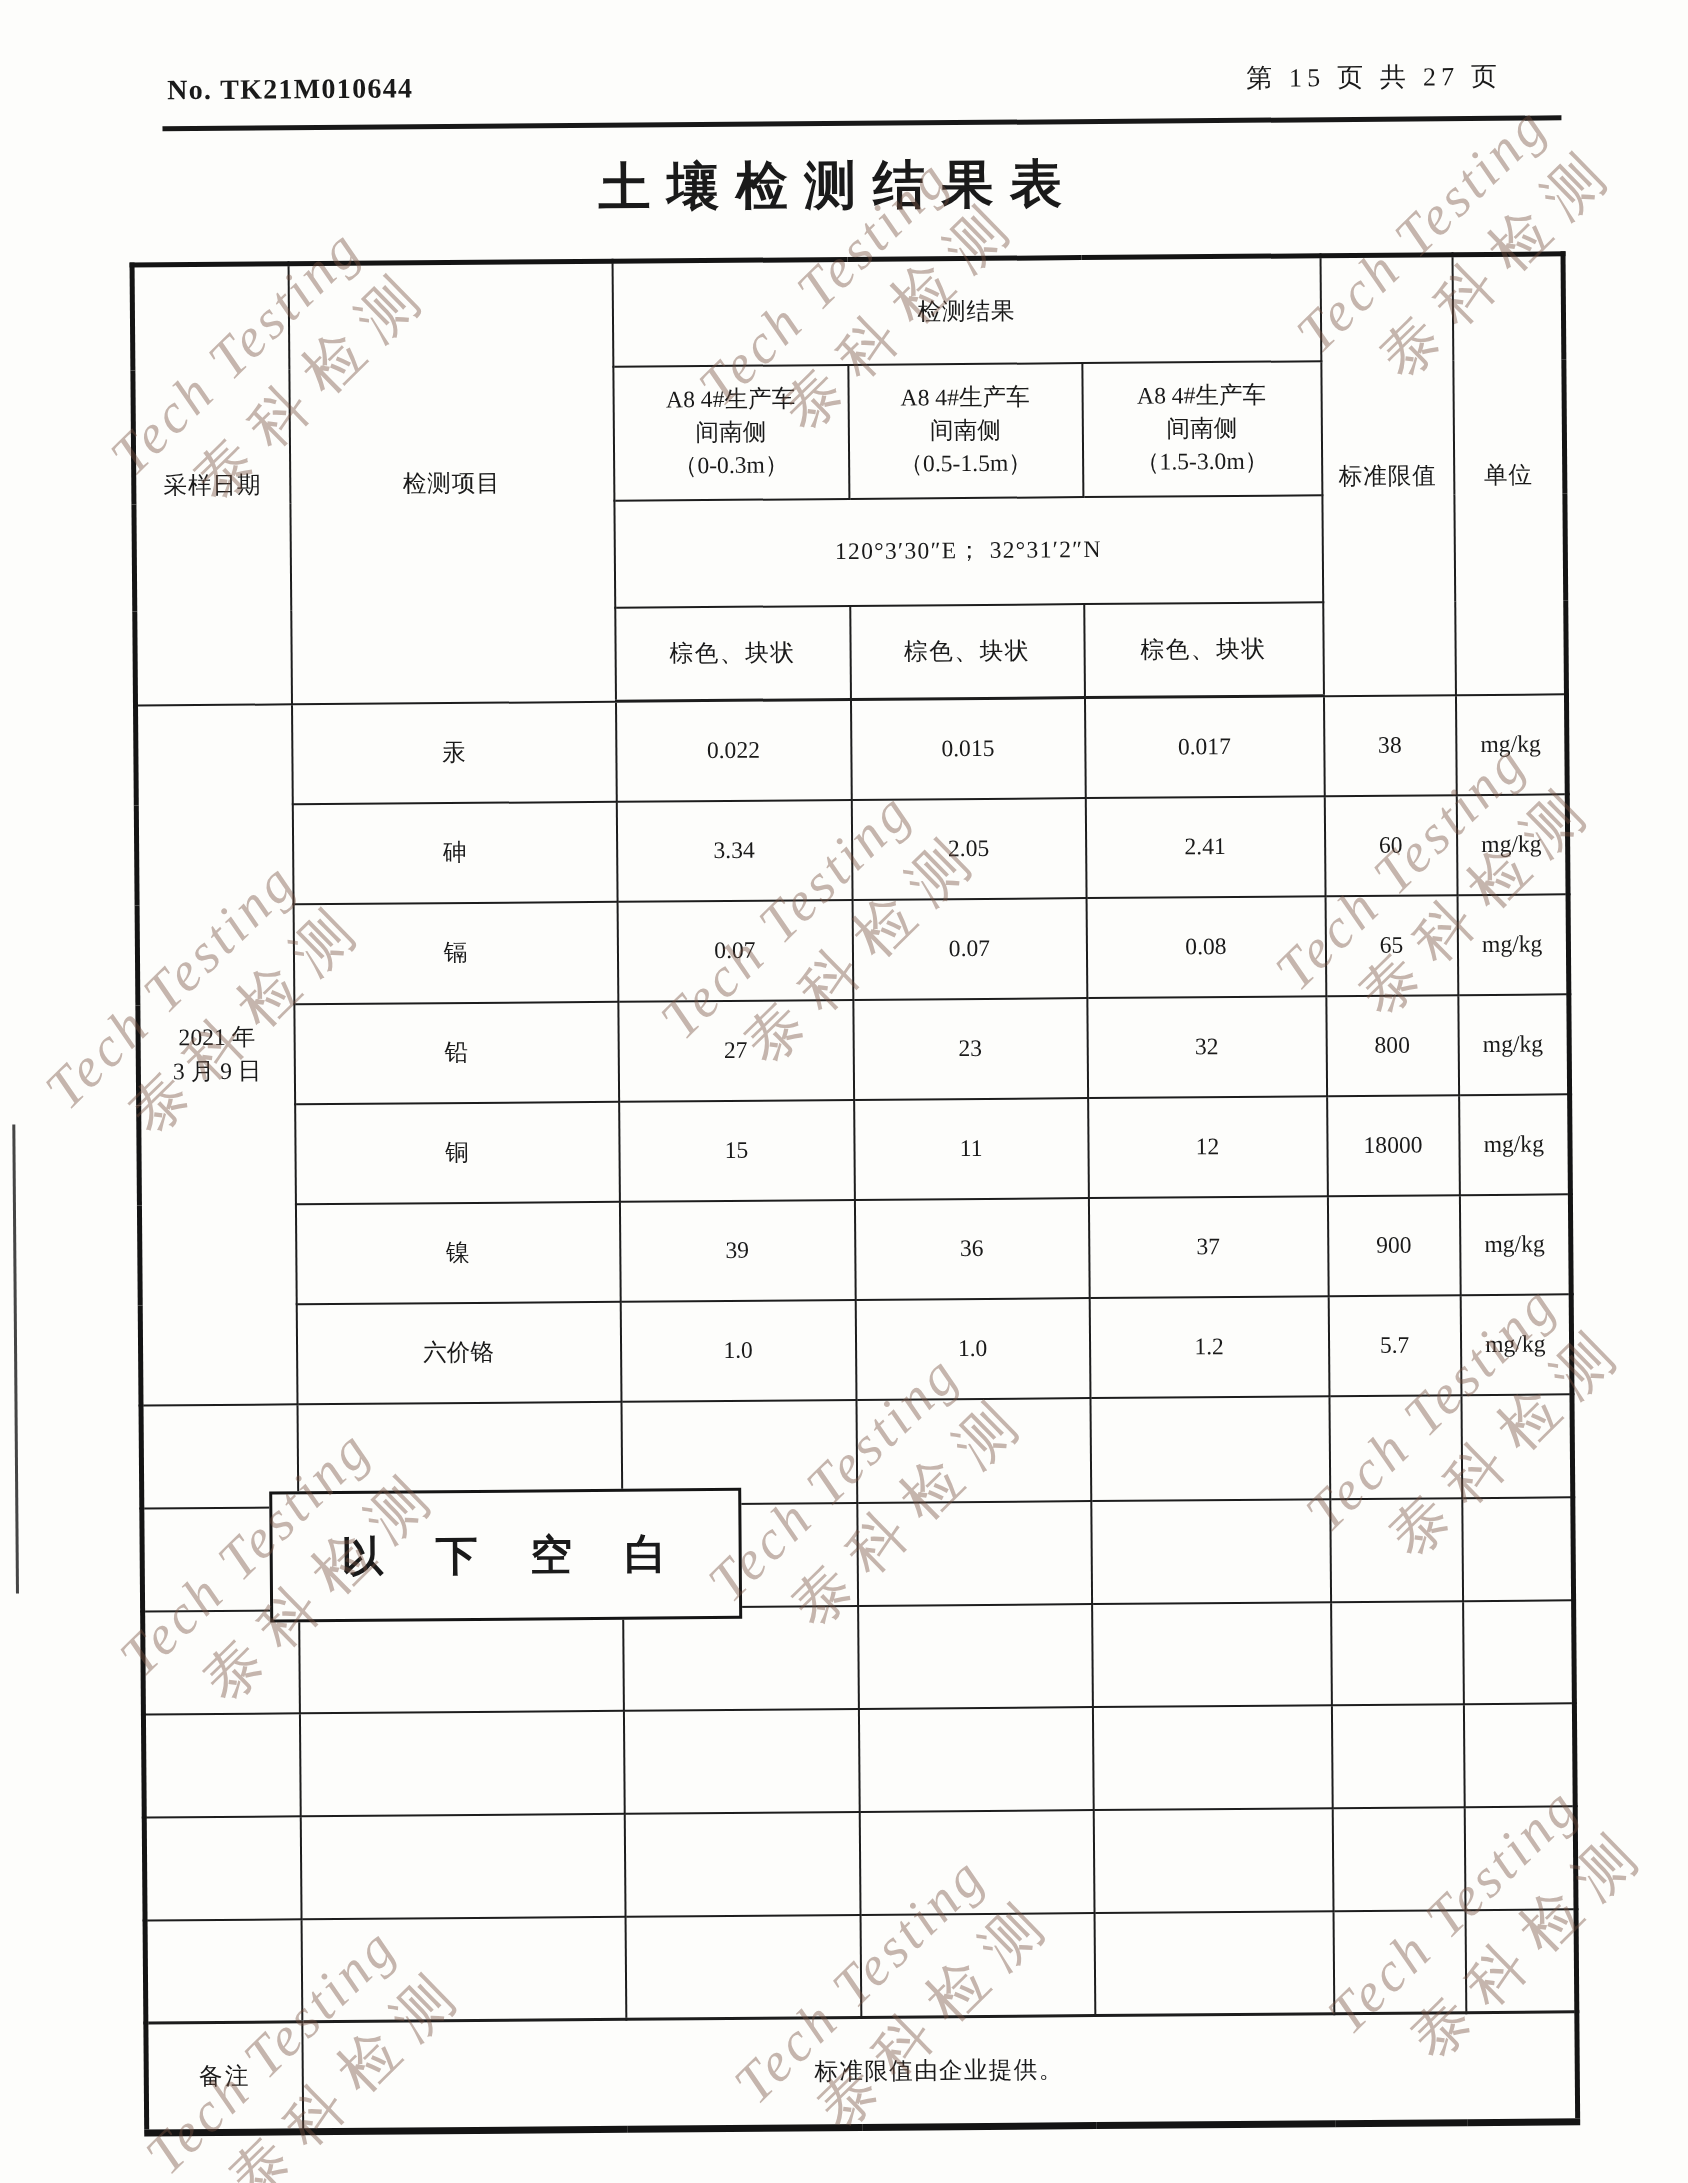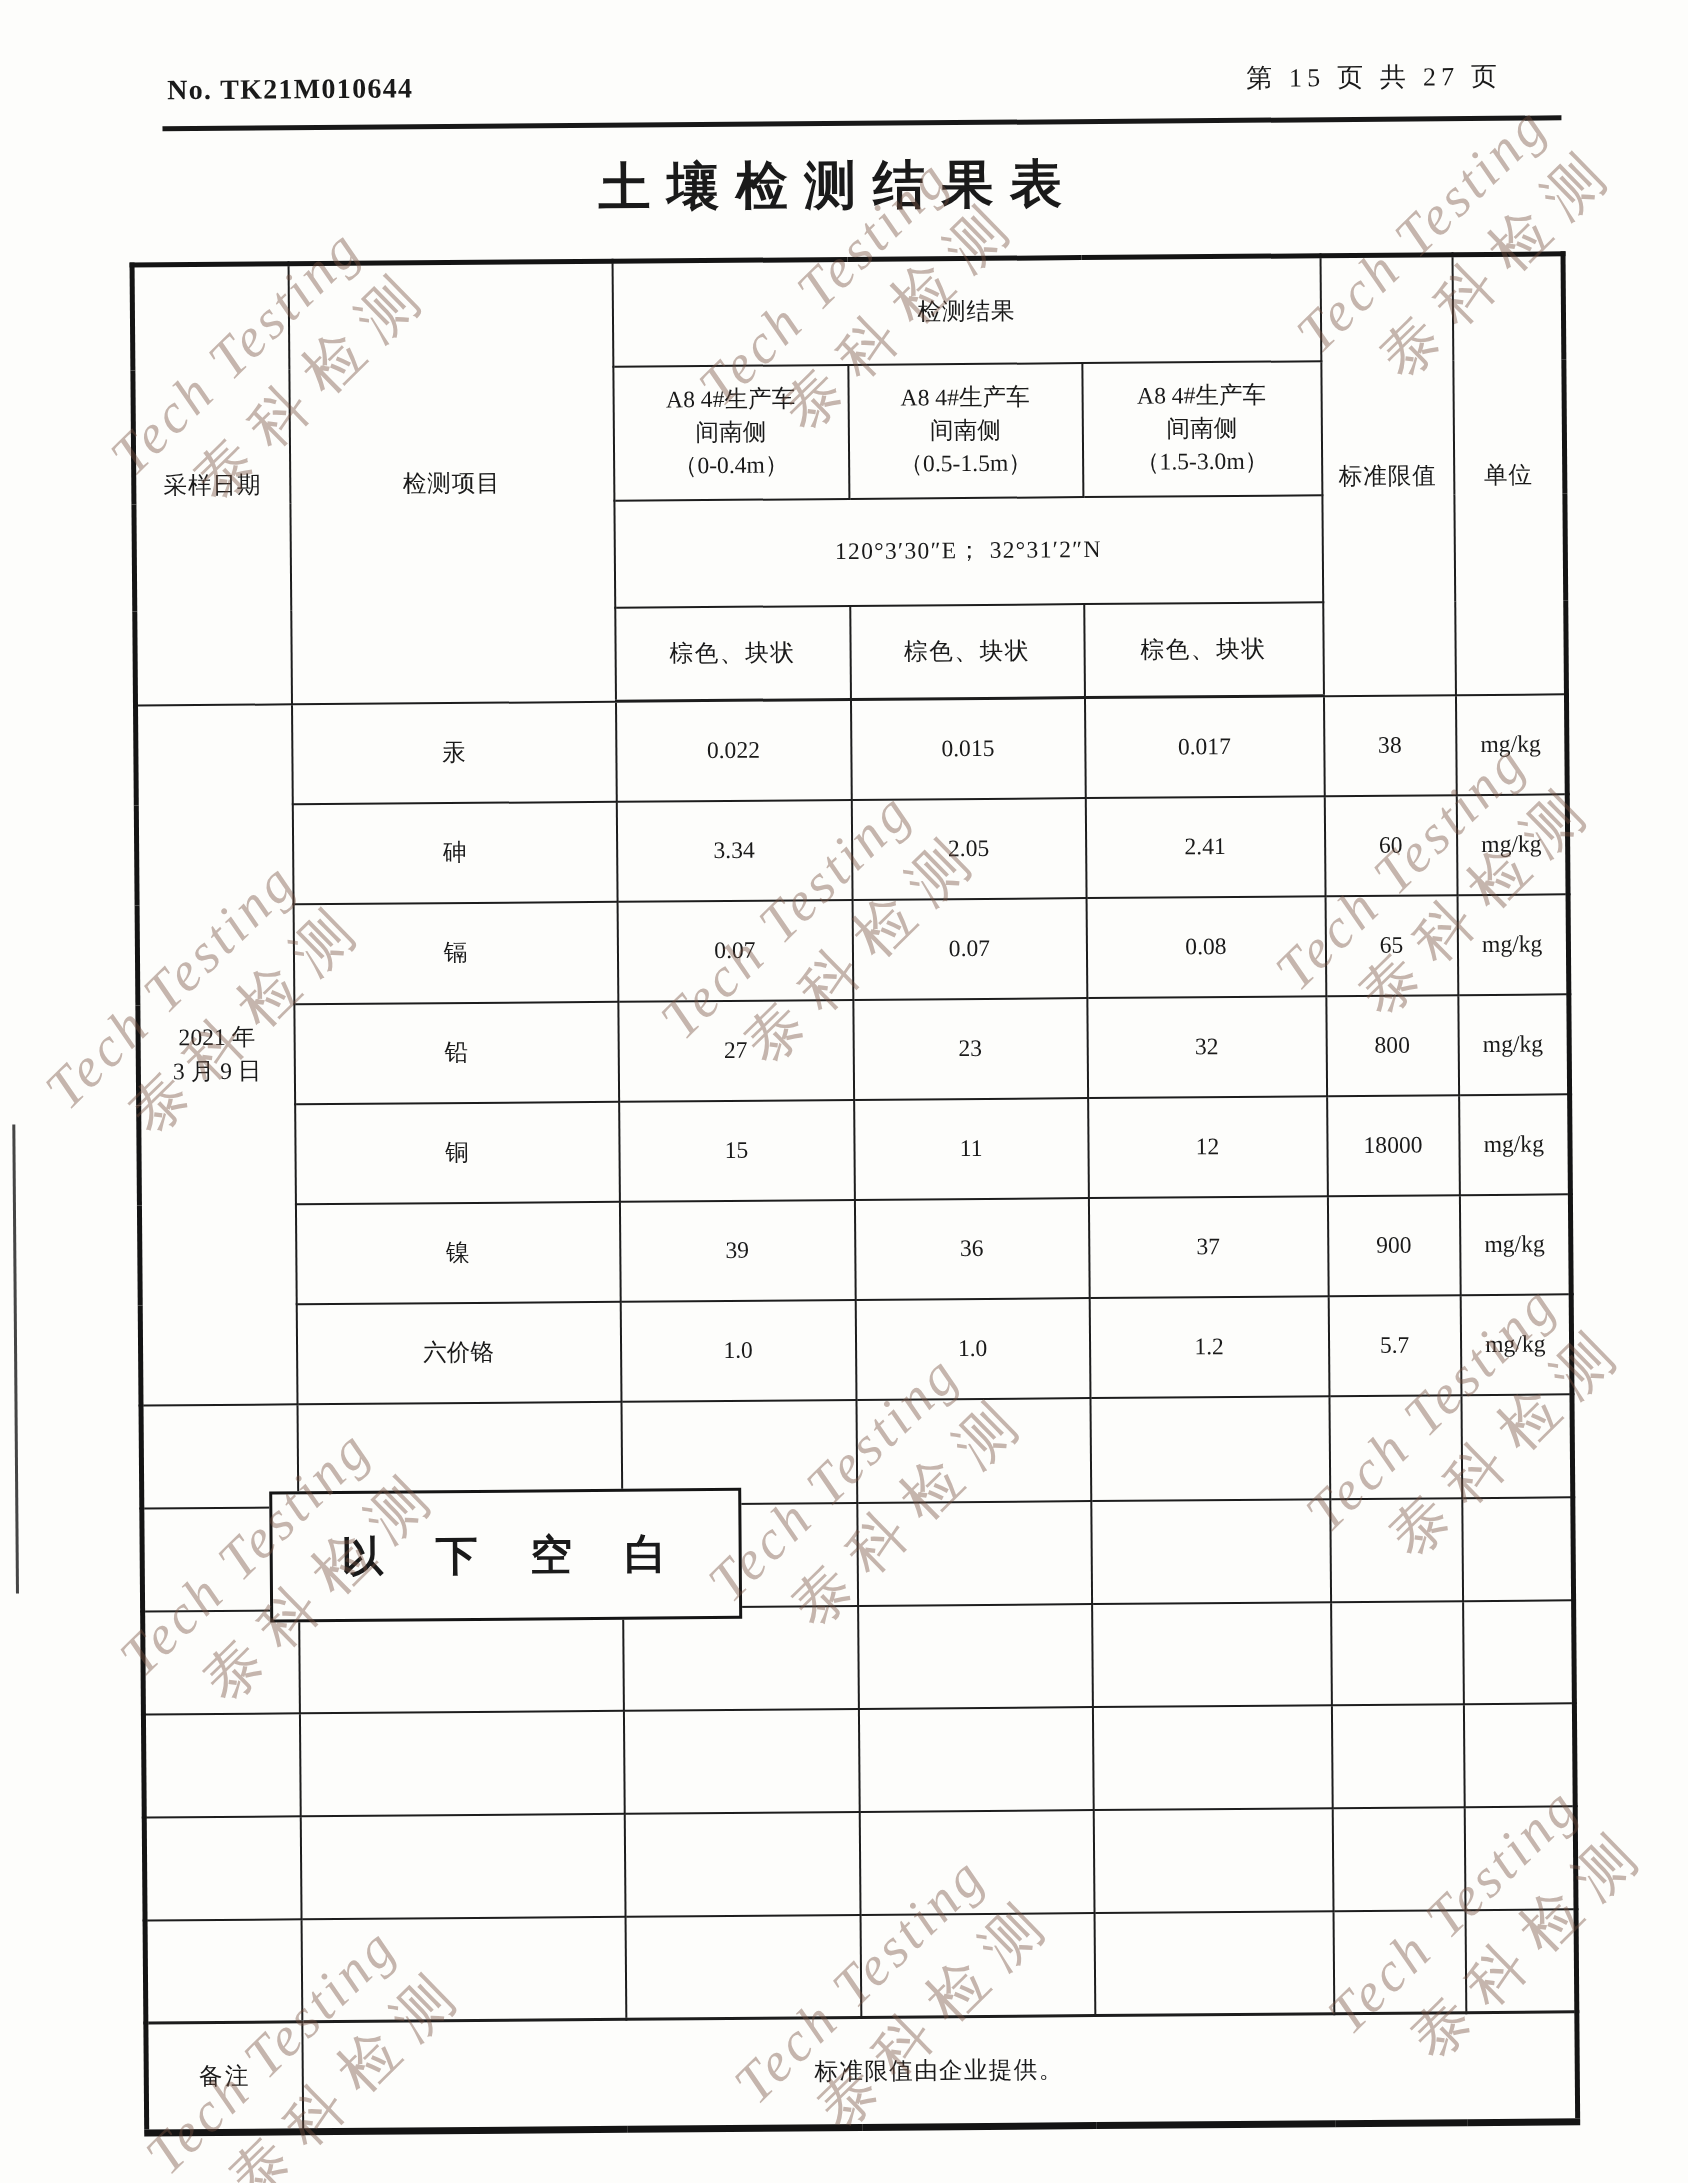--- a/index.html
+++ b/index.html
@@ -98,21 +98,21 @@
       </colgroup>
       <tbody>
         <tr class="r-head1">
           <td rowspan="4" class="head-label">采样日期</td>
           <td rowspan="4" class="head-label">检测项目</td>
           <td colspan="3" class="head-label thick-bottom">检测结果</td>
           <td rowspan="4" class="head-label std-limit-head">标准限值</td>
           <td rowspan="4" class="head-label">单位</td>
         </tr>
         <tr class="r-head2">
-          <td class="loc-cell"><span>A8 4#生产车</span><br><span>间南侧</span><br><span>（0-0.4m）</span></td>
+          <td class="loc-cell"><span>A8 4#生产车</span><br><span>间南侧</span><br><span>（0-0.3m）</span></td>
           <td class="loc-cell"><span>A8 4#生产车</span><br><span>间南侧</span><br><span>（0.5-1.5m）</span></td>
           <td class="loc-cell"><span>A8 4#生产车</span><br><span>间南侧</span><br><span>（1.5-3.0m）</span></td>
         </tr>
         <tr class="r-head3">
           <td colspan="3" class="coord-cell thick-bottom">120°3′30″E； 32°31′2″N</td>
         </tr>
         <tr class="r-head4">
           <td class="desc-cell">棕色、块状</td>
           <td class="desc-cell">棕色、块状</td>
           <td class="desc-cell">棕色、块状</td>

